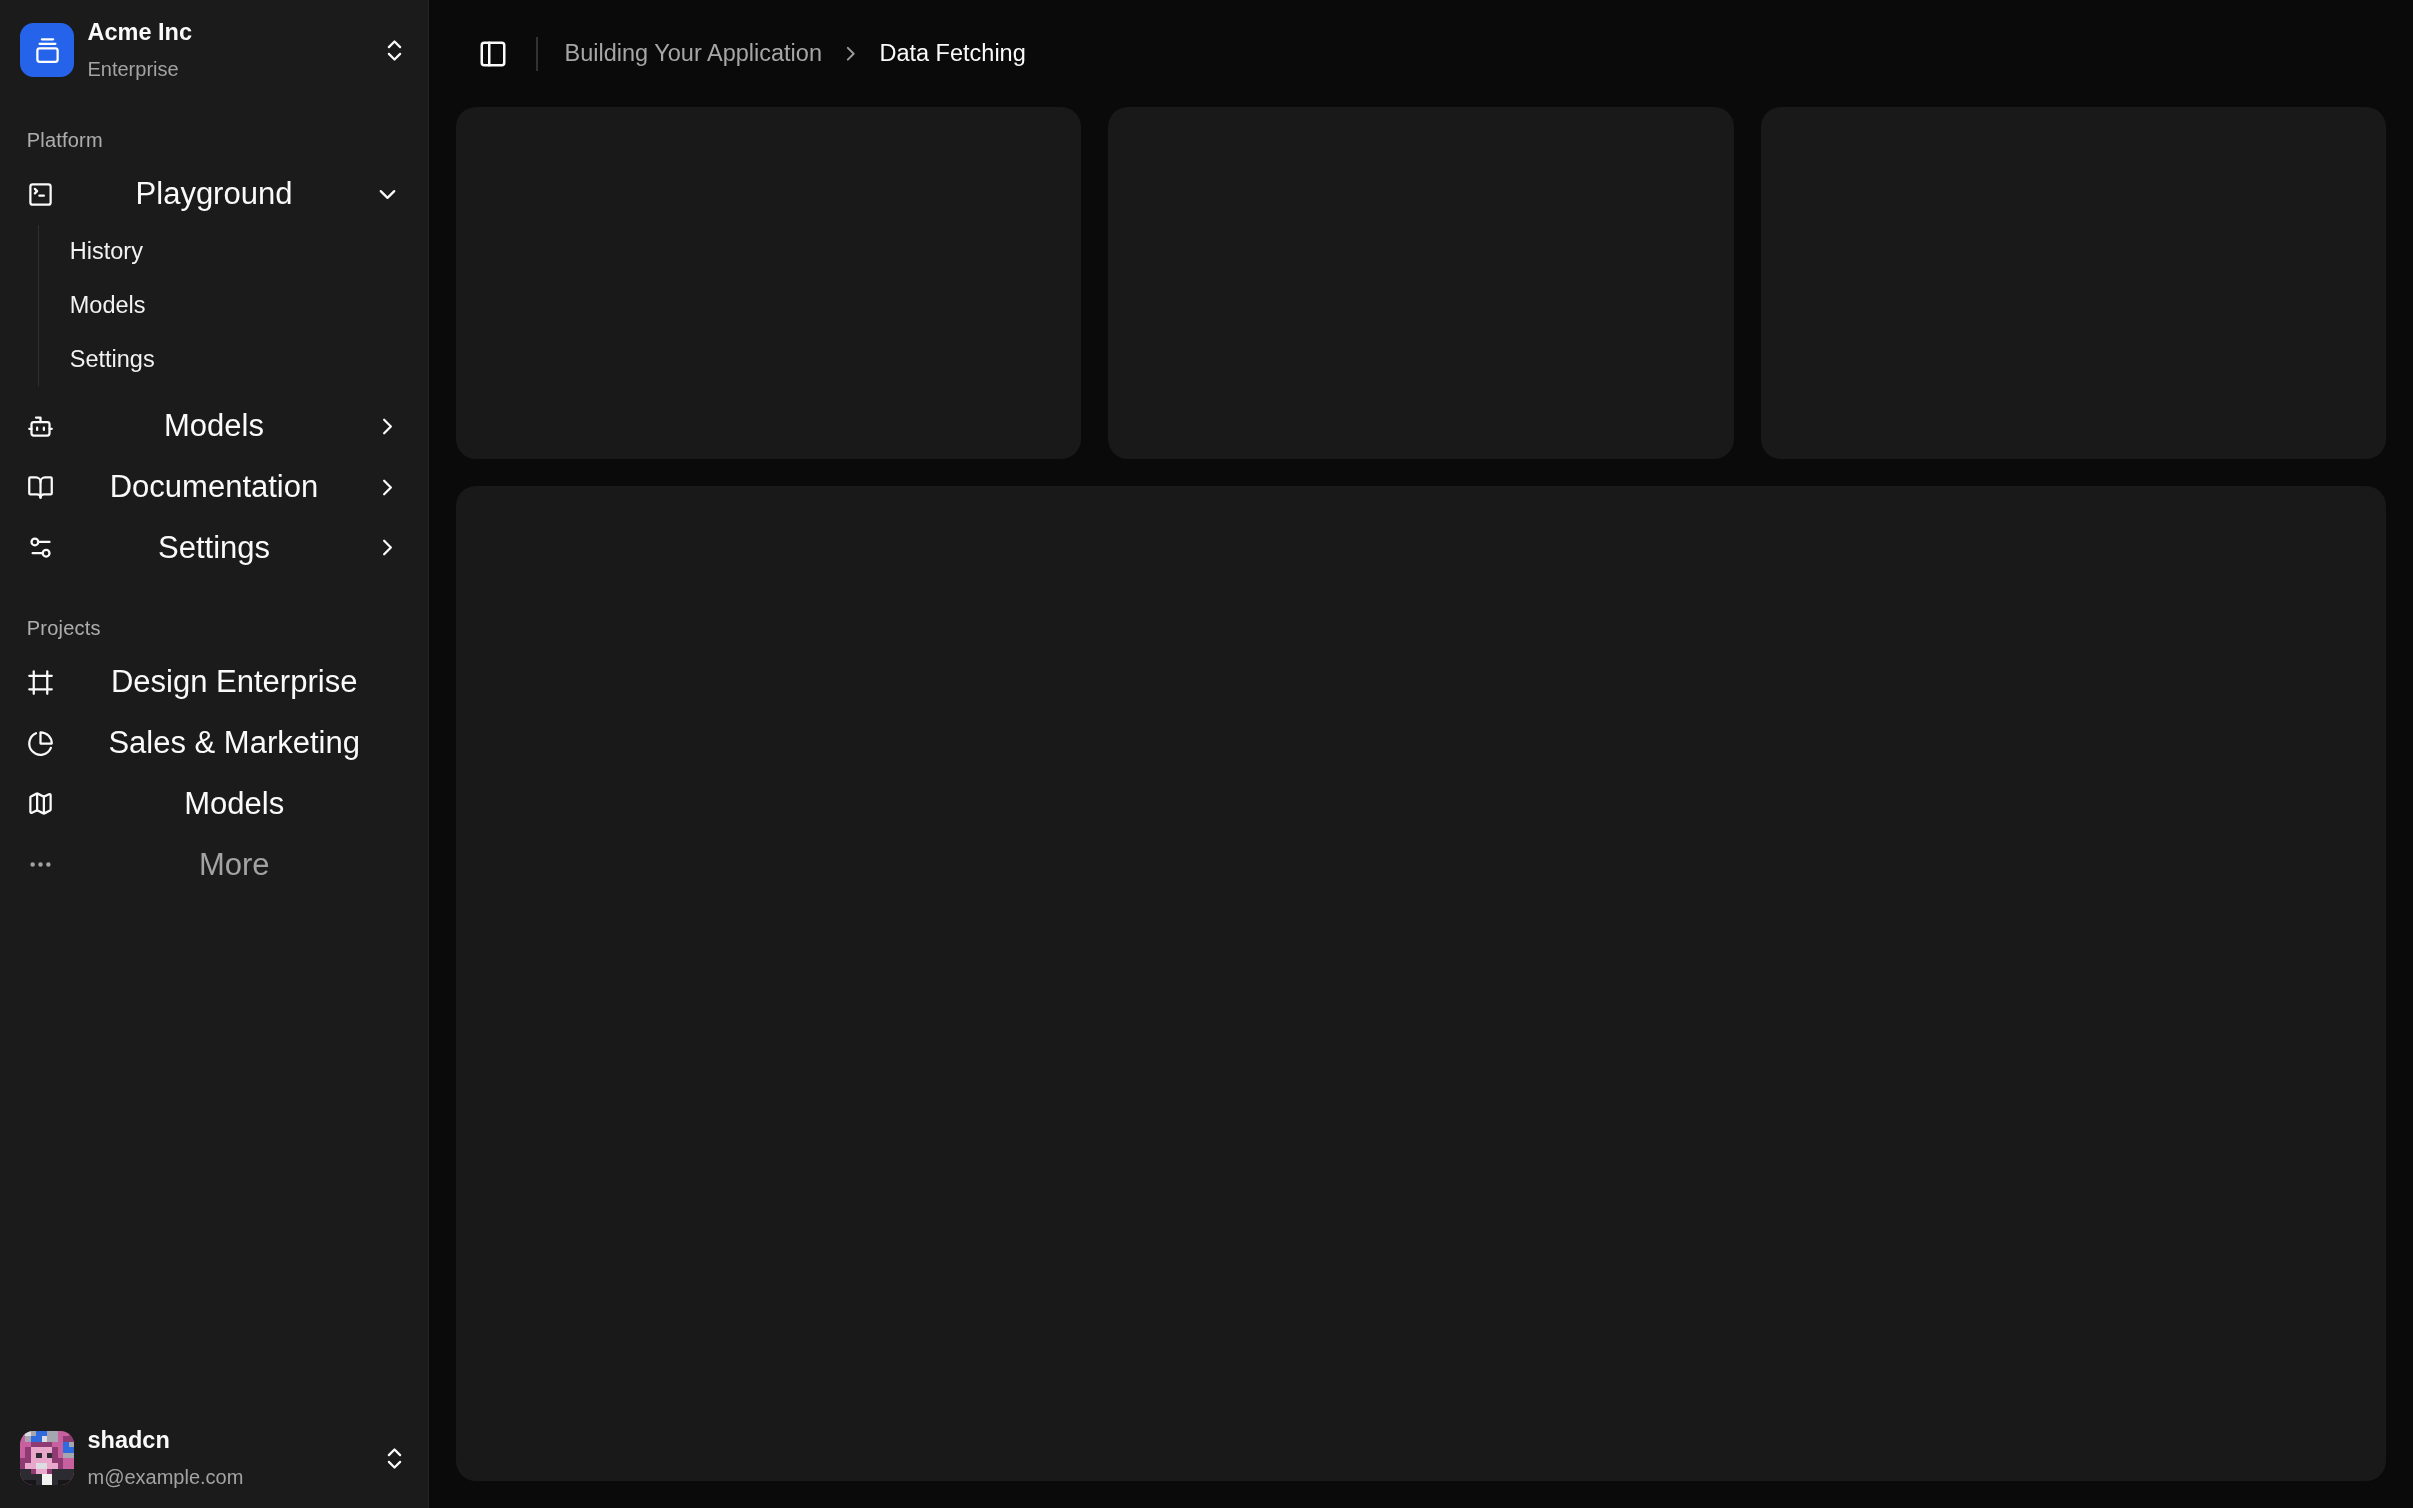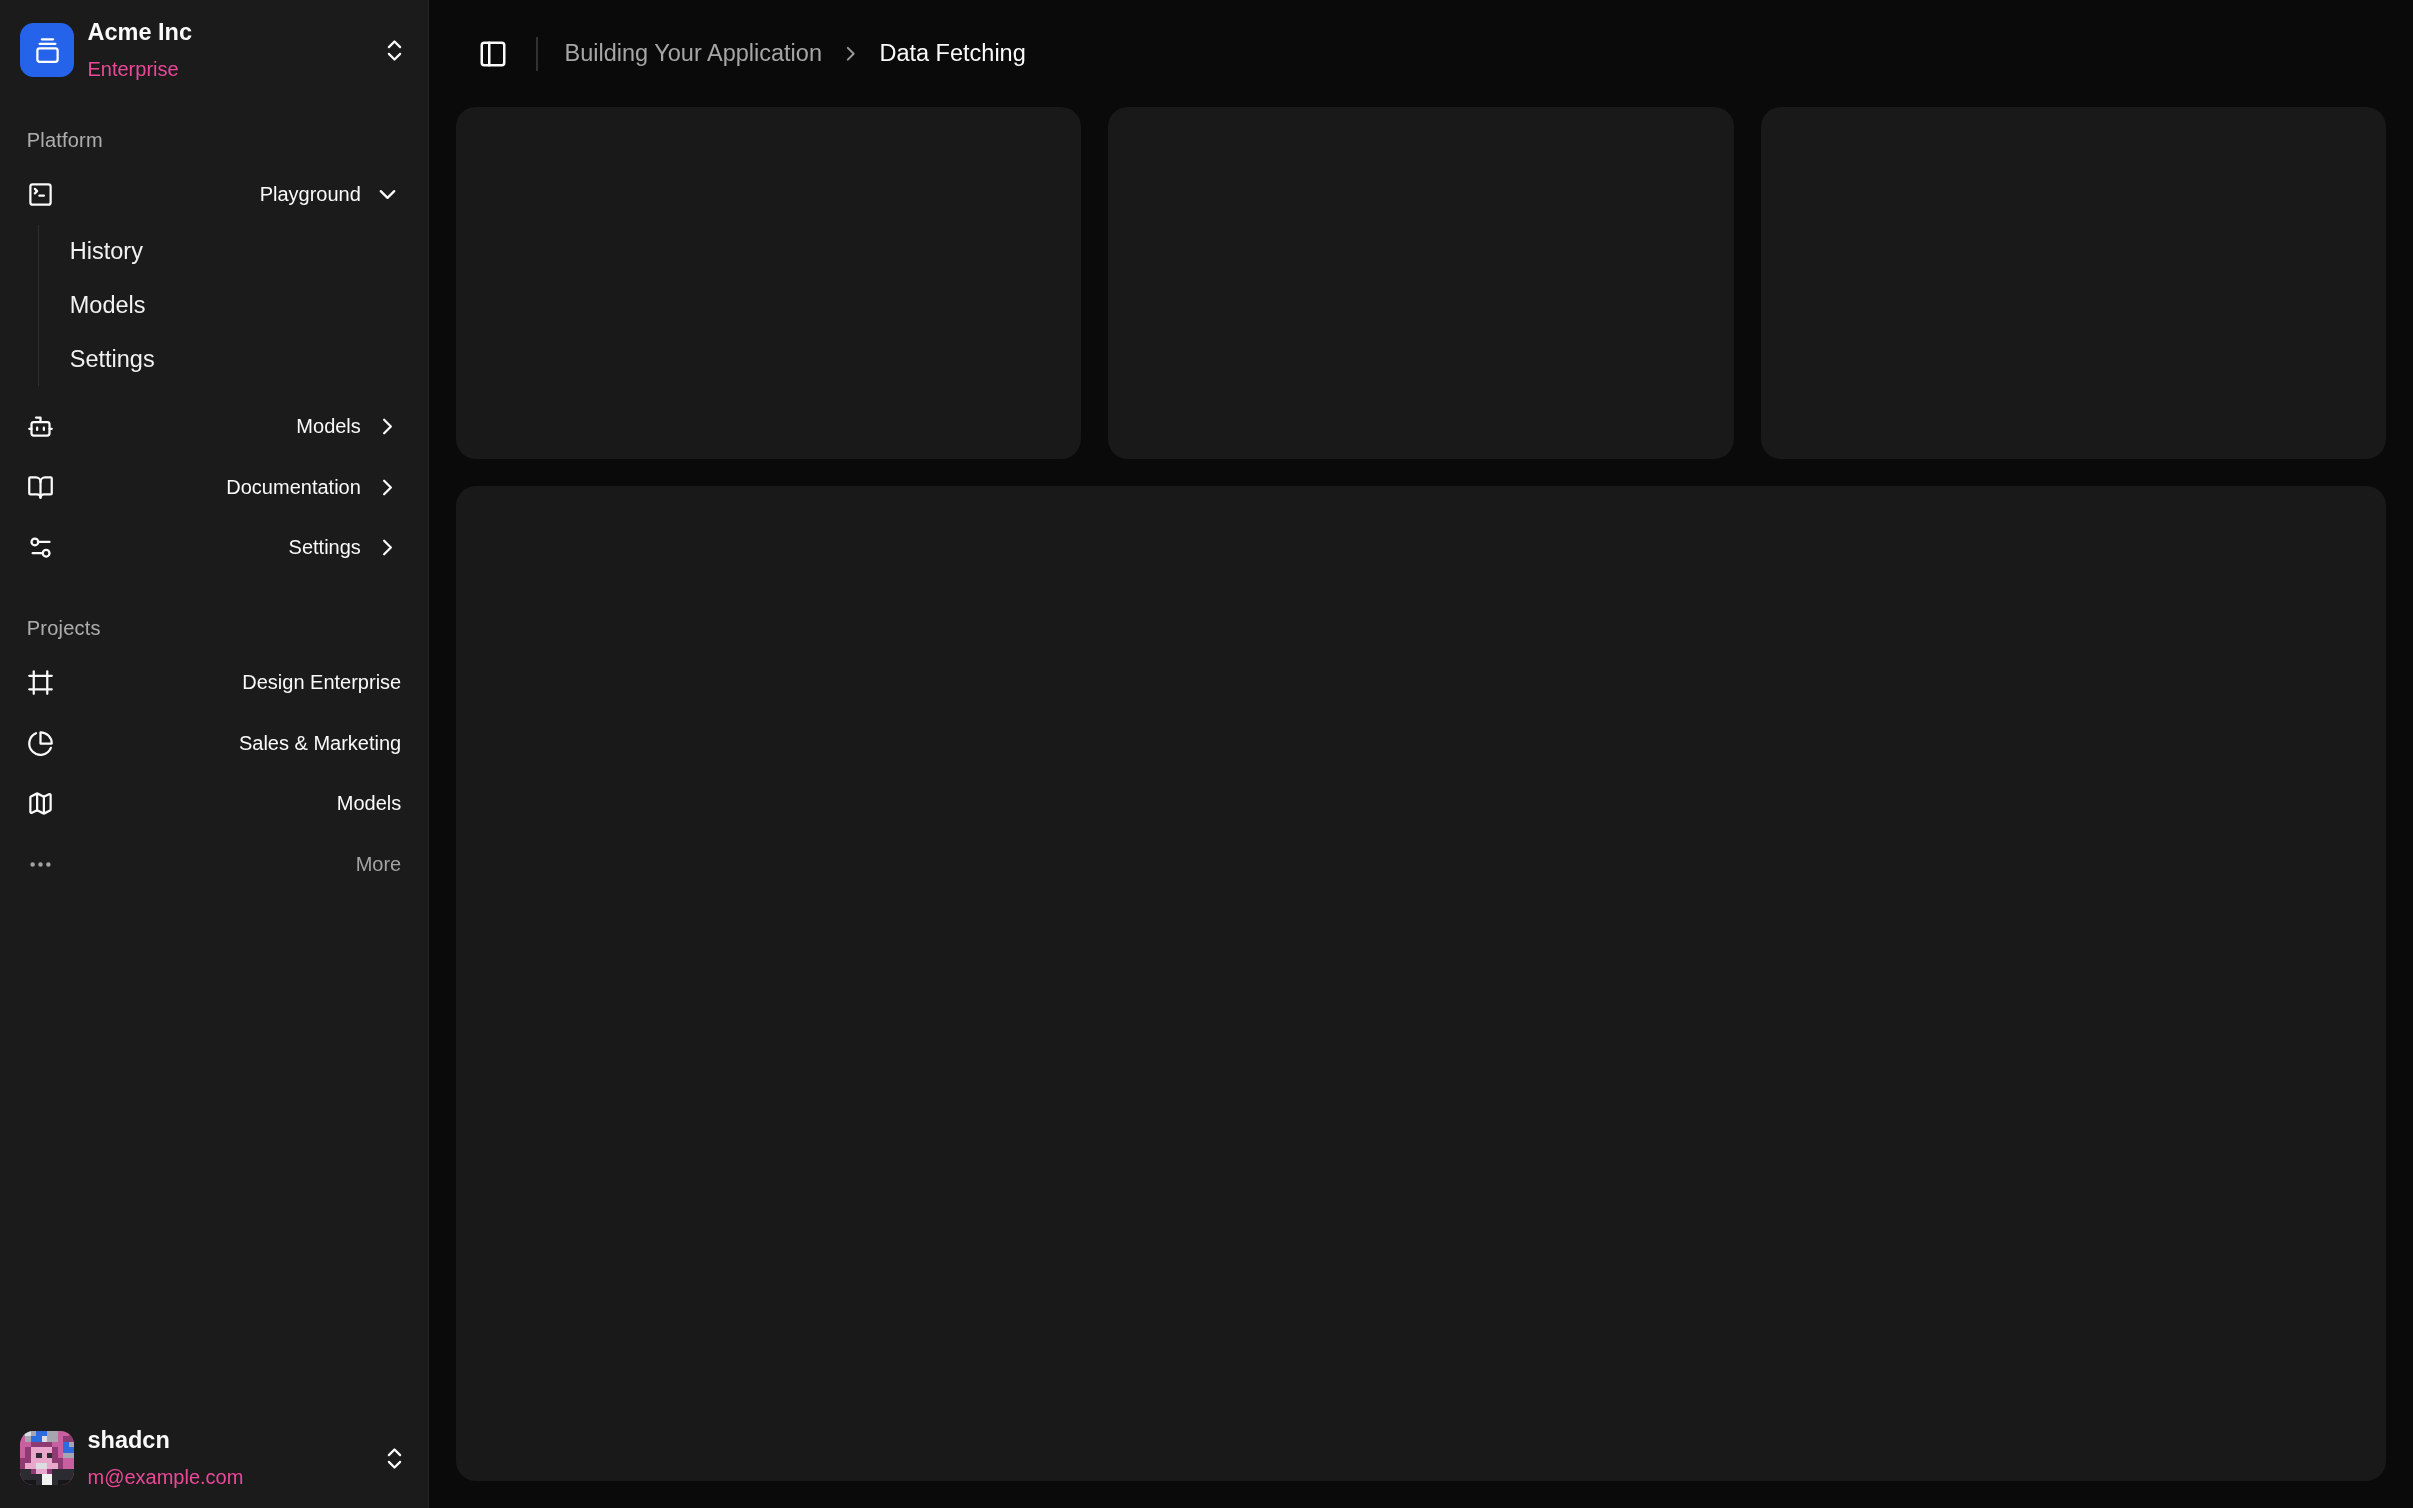--- a/index.html
+++ b/index.html
@@ -27,36 +27,36 @@
     font-family:inherit;
   }
   .team-logo {
     width:54px; height:54px; border-radius:13.4px;
     background:#2563eb; color:#ffffff;
     display:flex; align-items:center; justify-content:center; flex-shrink:0;
   }
   .team-logo svg { width:27px; height:27px; }
   .meta { display:flex; flex-direction:column; gap:12px; min-width:0; flex:1; }
   .meta .name { font-size:23.5px; font-weight:600; line-height:1.1; color:#fafafa; }
-  .meta .sub  { font-size:20px; line-height:1.1; color:#ec4899; }
+  .meta .sub  { font-size:20px; line-height:1.1; color:#a3a3a3; }
   .chevrons { margin-left:auto; color:#fafafa; display:flex; }
   .chevrons svg { width:27px; height:27px; }
 
   .sb-content { flex:1; overflow:hidden; display:flex; flex-direction:column; }
   .group { padding:13.4px; display:flex; flex-direction:column; }
   .group-label {
     height:54px; display:flex; align-items:center; padding:0 13.4px;
     font-size:20px; color:rgba(250,250,250,.65); letter-spacing:0.2px;
   }
   .menu { list-style:none; display:flex; flex-direction:column; gap:6.7px; }
   .menu-btn {
     display:flex; align-items:center; gap:13.4px;
     width:100%; height:54px; padding:0 13.4px;
     border:none; background:transparent; color:#fafafa;
-    font-size:20px; font-family:inherit; border-radius:13.4px; cursor:pointer; text-align:right;
+    font-size:31px; font-family:inherit; border-radius:13.4px; cursor:pointer; text-align:center;
   }
   .menu-btn .mi { display:flex; flex-shrink:0; }
   .menu-btn .mi svg { width:27px; height:27px; }
   .menu-btn .lbl { flex:1; white-space:nowrap; overflow:hidden; text-overflow:ellipsis; }
   .menu-btn .chev { margin-left:auto; display:flex; color:#fafafa; }
   .menu-btn .chev svg { width:27px; height:27px; }
   .menu-btn.muted { color:#a3a3a3; }
   .menu-btn.muted .mi { color:#a3a3a3; }
 
   .submenu {

